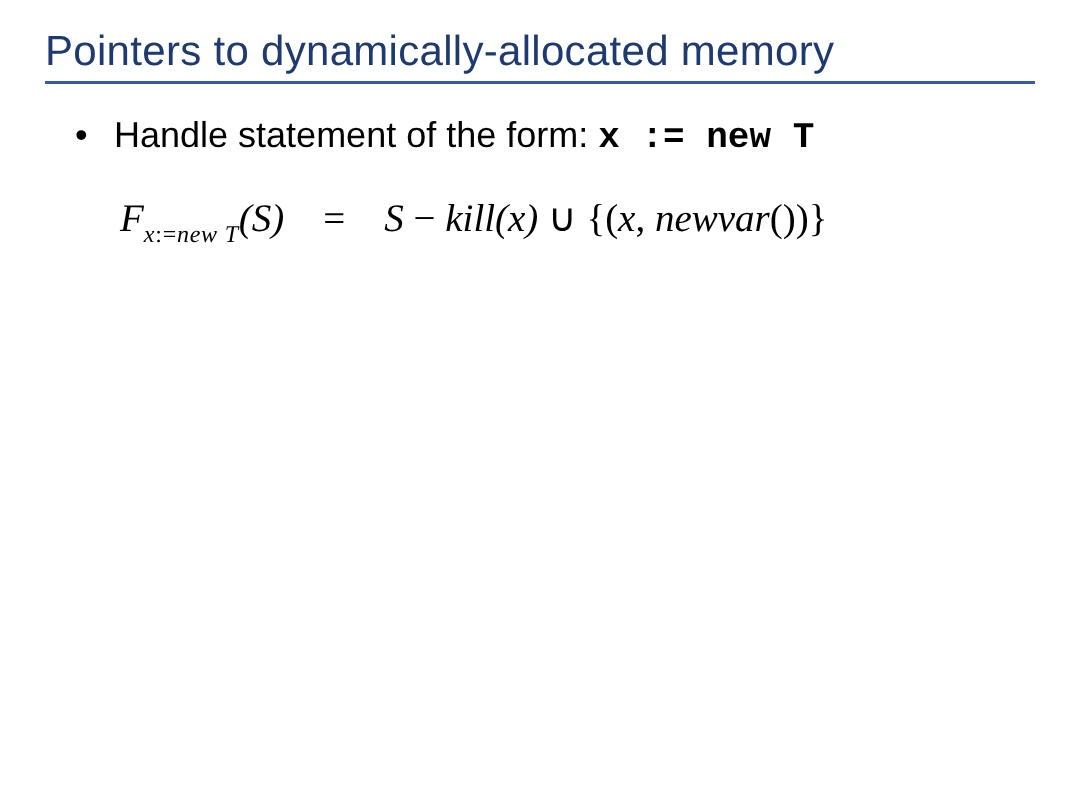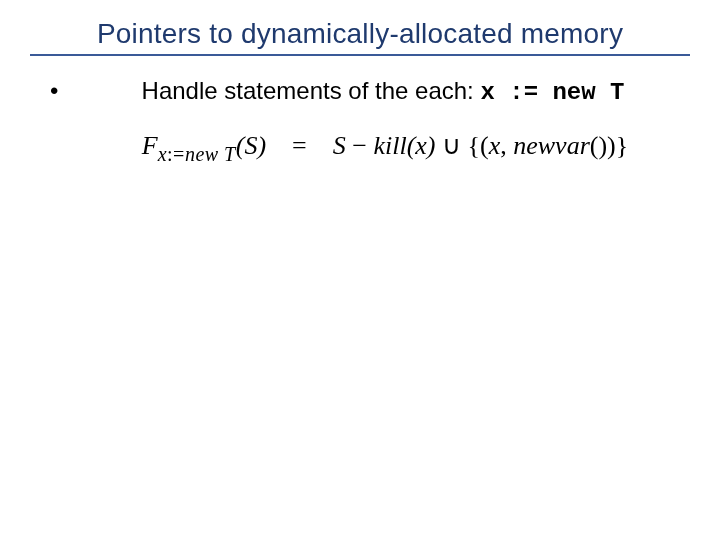--- a/index.html
+++ b/index.html
@@ -10,21 +10,20 @@
     background: #ffffff;
     font-family: Arial, Helvetica, sans-serif;
     color: #000;
   }
   .slide {
     box-sizing: border-box;
     width: 720px;
     height: 540px;
     padding: 18px 30px 0 30px;
     position: relative;
-    text-align: center;
   }
   .title {
     font-size: 28px;
     color: #1f3a6e;
     font-weight: normal;
     margin: 0 0 4px 0;
     letter-spacing: 0.2px;
   }
   .rule {
     border: none;
@@ -55,21 +54,21 @@
     font-weight: bold;
   }
   .formula-wrap {
     margin: 14px 0 0 50px;
     font-family: "Times New Roman", Times, serif;
     font-size: 26px;
     white-space: nowrap;
   }
   .formula-wrap .ital { font-style: italic; }
   .sub {
-    font-size: 20px;
+    font-size: 16px;
     vertical-align: -7px;
     font-style: italic;
     letter-spacing: 0.5px;
   }
   .sub .op {
     font-style: normal;
   }
   .big-eq {
     display: inline-block;
     padding: 0 26px;
@@ -79,21 +78,21 @@
 </head>
 <body>
 
 <div class="slide">
 
   <h1 class="title">Pointers to dynamically-allocated memory</h1>
   <hr class="rule">
 
   <ul class="content">
     <li>
-      <span>Handle statements of the each: </span><span class="code">x := new T</span>
+      <span>Handle statement of the form: </span><span class="code">x := new T</span>
     </li>
   </ul>
 
   <div class="formula-wrap">
     <span class="ital">F</span><span class="sub"><span>x</span><span class="op">:=</span><span>new </span><span>T</span></span><span class="ital">(S)</span><span class="big-eq">=</span><span class="ital">S</span><span> − </span><span class="ital">kill</span><span class="ital">(x)</span><span> ∪ </span><span>{(</span><span class="ital">x</span><span>, </span><span class="ital">newvar</span><span>()</span><span>)}</span>
   </div>
 
 </div>
 
 </body></html>

